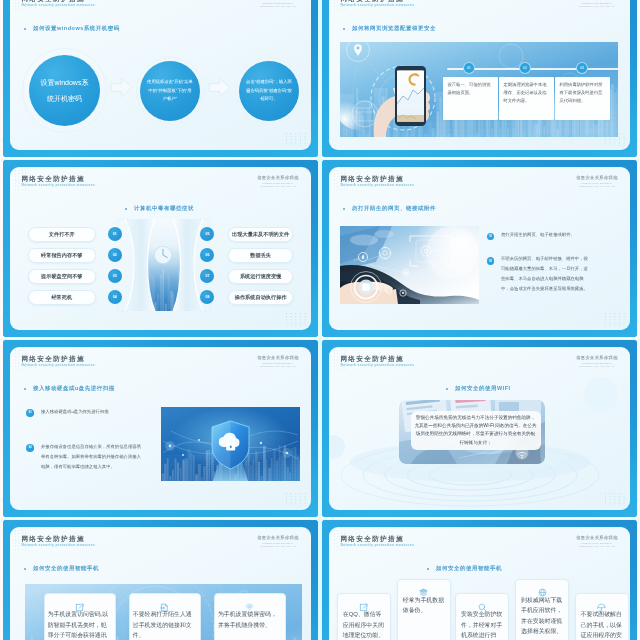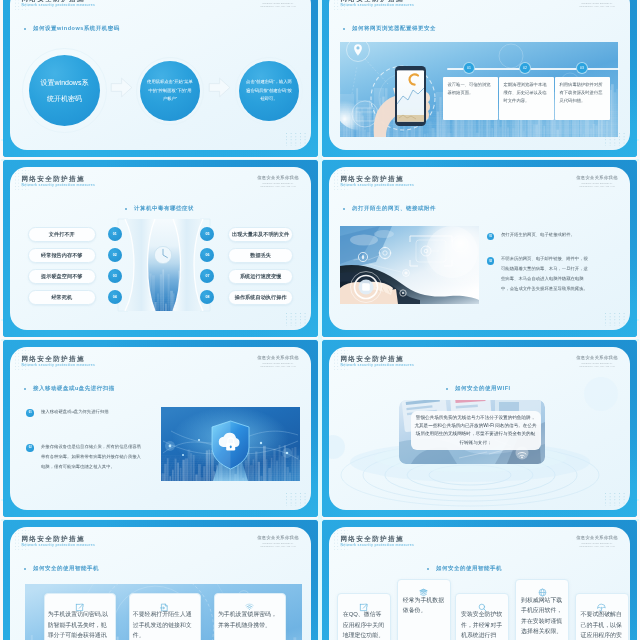--- a/index.html
+++ b/index.html
@@ -12,21 +12,21 @@
 
 
 .slide{position:absolute;width:315px;height:177px;overflow:hidden;border-radius:3px;
   background:#21a1dd;}
 .slide .frame{position:absolute;inset:0;border-radius:3px;overflow:hidden;
   background:
     radial-gradient(120% 150% at 18% 88%, #2fb3e8 0%, rgba(47,179,232,0) 55%),
     radial-gradient(100% 120% at 92% 10%, #1f8fd0 0%, rgba(31,143,208,0) 60%),
     linear-gradient(160deg,#2aa9e2 0%,#1f9bdb 50%,#2cb0e6 100%);}
 .slide .inner{position:absolute;left:7px;top:7px;right:7px;bottom:7px;
-  border-radius:17px;overflow:hidden;
+  border-radius:9px;overflow:hidden;
   background:linear-gradient(155deg,#f6fcfe 0%,#f0f9fd 40%,#eaf6fc 72%,#e6f4fb 100%);}
 
 
 .hdr{position:absolute;left:0;top:0;right:0;height:24px;}
 .hdr-title{position:absolute;left:11.4px;top:9px;font-size:6.6px;font-weight:700;
   color:#50606b;letter-spacing:1.35px;white-space:nowrap;line-height:1;
   font-family:"DejaVu Serif",serif;}
 .hdr-sub{position:absolute;left:11.6px;top:17.1px;font-size:3.4px;font-weight:700;
   color:#7cc3e6;letter-spacing:.33px;white-space:nowrap;line-height:1;}
 .hdr-dots{position:absolute;left:4.6px;top:3.3px;}

